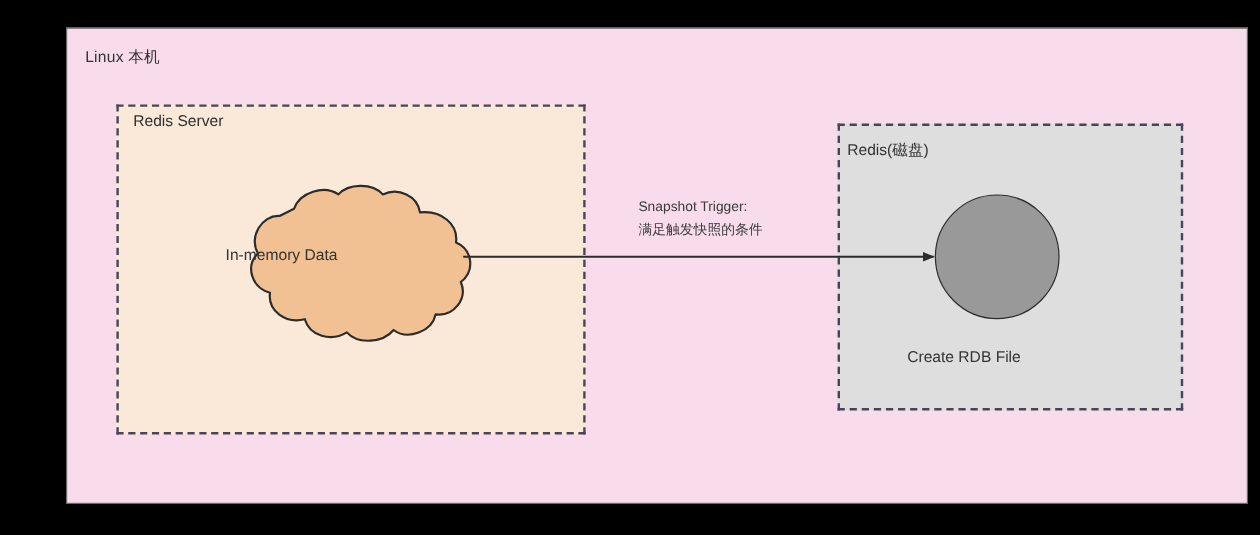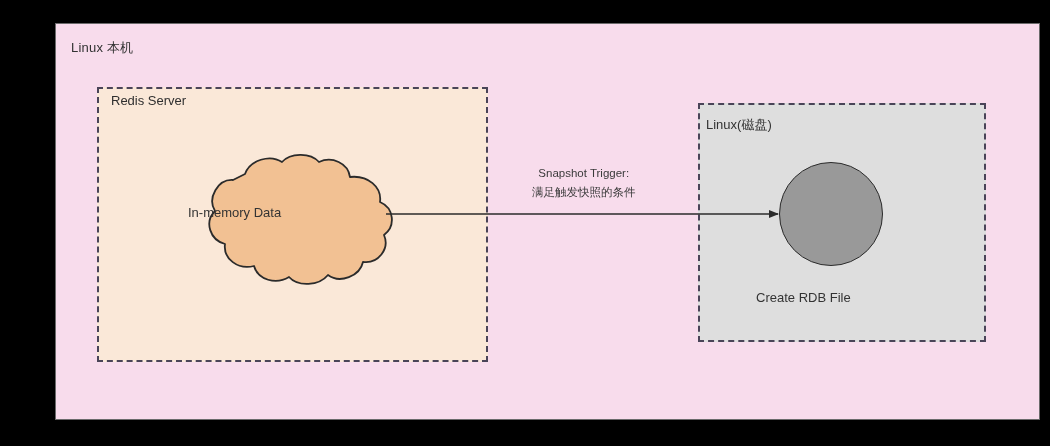--- a/index.html
+++ b/index.html
@@ -95,21 +95,21 @@
   }
   .arrow-label {
     position: absolute;
     left: 516px;
     top: 164px;
     font-size: 11.5px;
     line-height: 19px;
     color: #3a3a3a;
     white-space: nowrap;
   }
-  .arrow-label span { display: block; text-align: center; }
+  .arrow-label span { display: block; }
 
   
   .disk-box {
     position: absolute;
     left: 682px;
     top: 103px;
     width: 288px;
     height: 239px;
     background: #dedede;
     border: 2px dashed #4a4458;
@@ -172,21 +172,21 @@
                C88 133, 70 128, 66 114
                C50 118, 35 107, 37 92
                C22 88, 16 70, 27 59
                C19 46, 30 27, 45 28
                Z" fill="#f2c193" stroke="#2b2b2b" stroke-width="1.8" stroke-linejoin="round"></path>
     </svg>
   </div>
   <div class="cloud-label">In-memory Data</div>
 
   <div class="disk-box"></div>
-  <div class="disk-label">Linux(磁盘)</div>
+  <div class="disk-label">Redis(磁盘)</div>
 
   <div class="disk-circle"></div>
   <div class="disk-circle-label">Create RDB File</div>
 
   <svg class="arrow-layer" viewBox="0 0 1050 446" xmlns="http://www.w3.org/2000/svg">
     <defs>
       <marker id="arrowhead" markerWidth="10" markerHeight="8" refX="9" refY="4" orient="auto" markerUnits="userSpaceOnUse">
         <path d="M0,0 L10,4 L0,8 Z" fill="#2b2b2b"></path>
       </marker>
     </defs>

